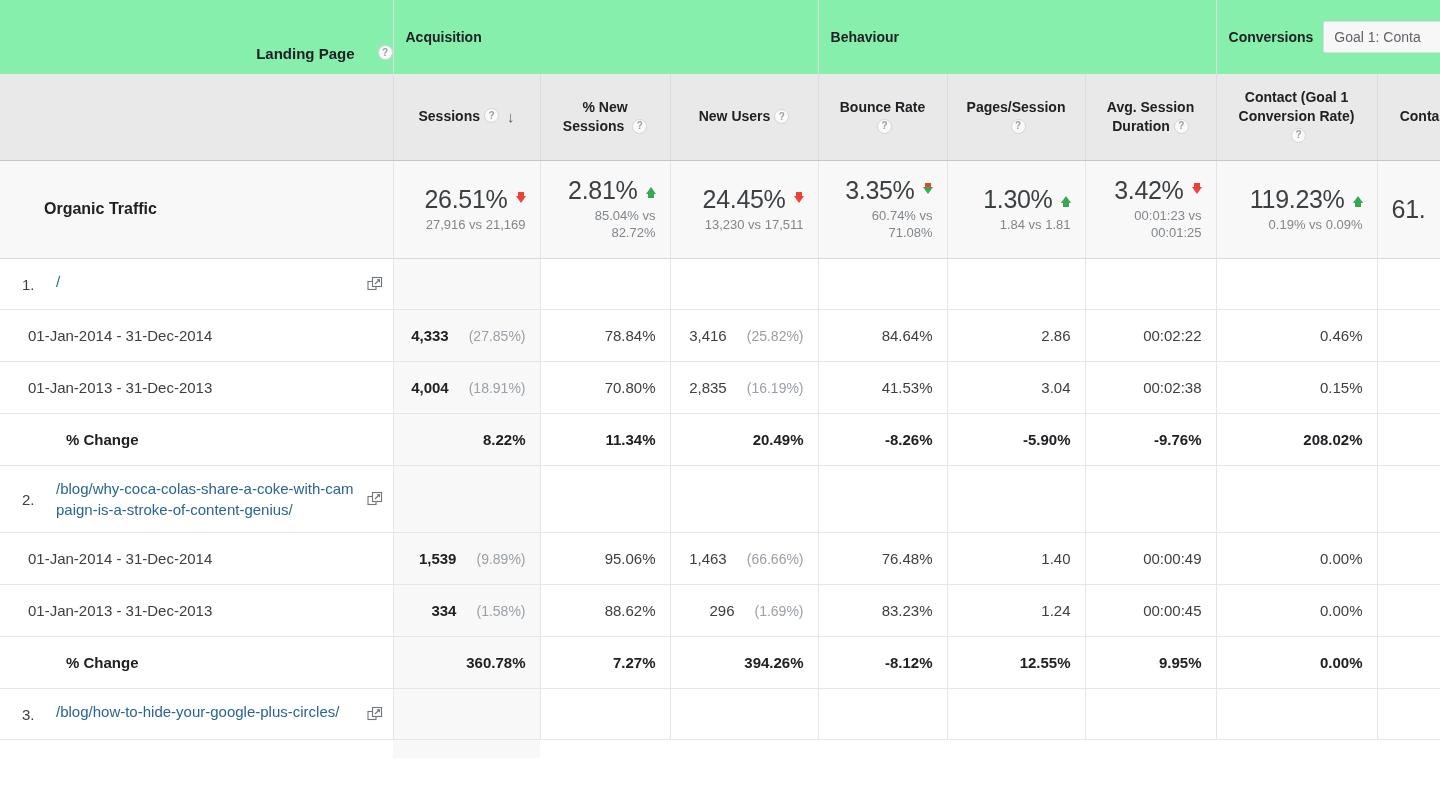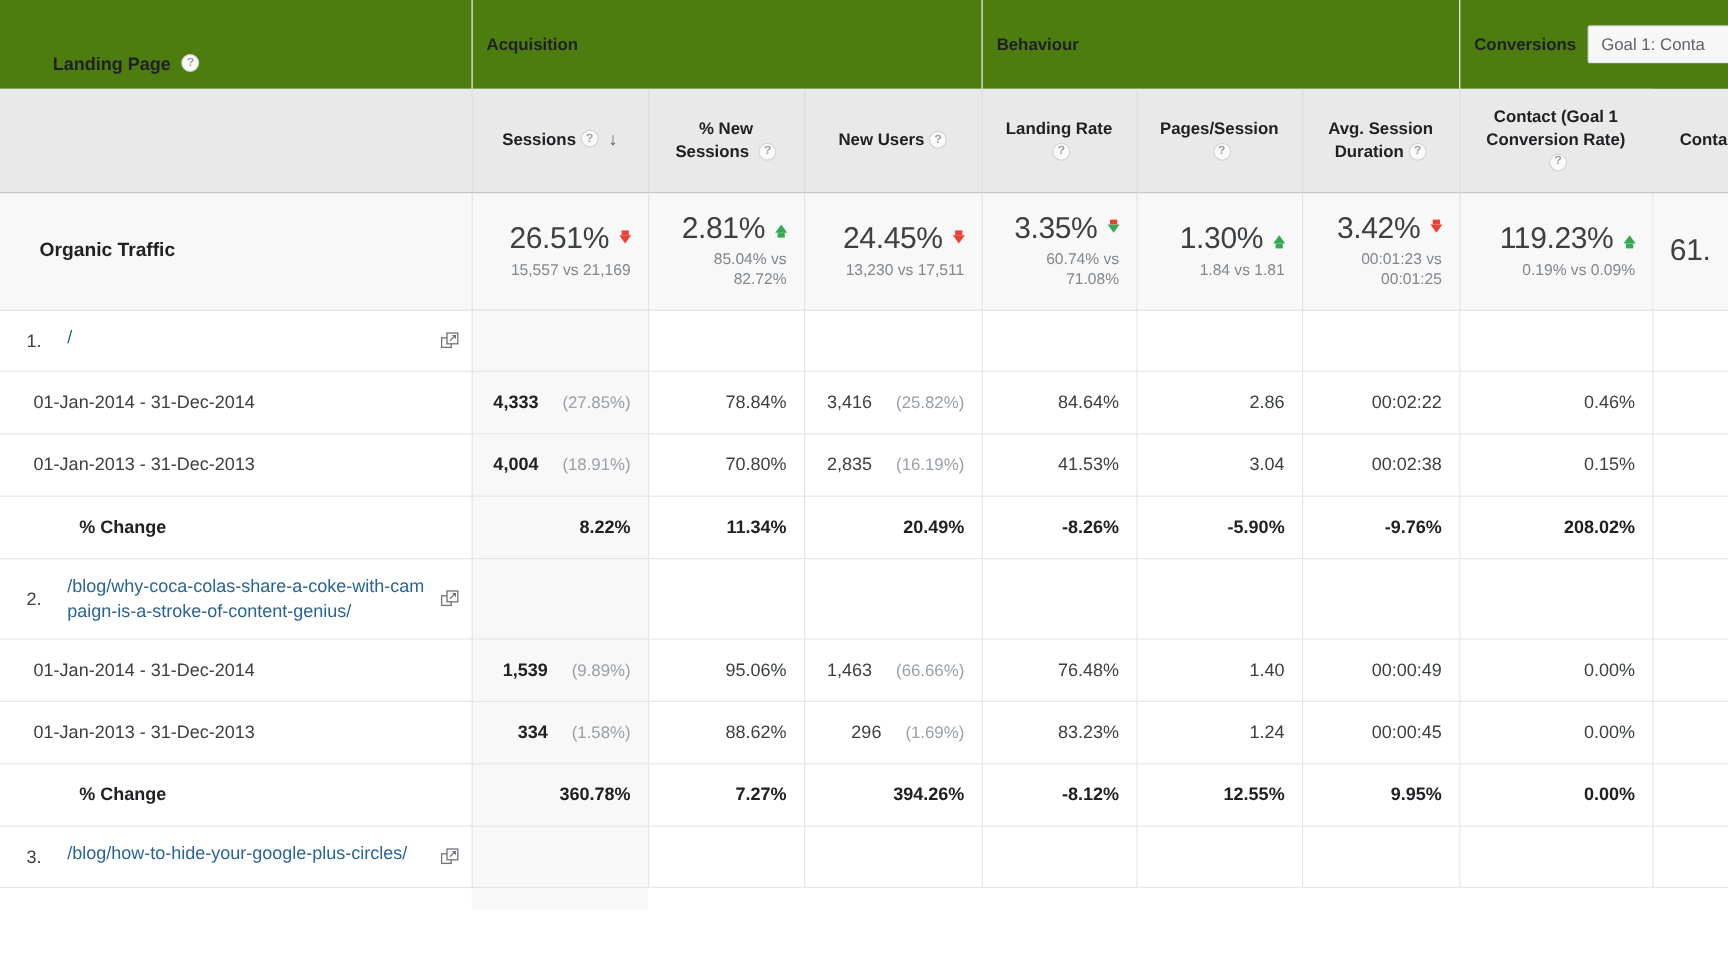--- a/index.html
+++ b/index.html
@@ -23,41 +23,42 @@
   col.c-newsesspct { width: 130px; }
   col.c-newusers { width: 148px; }
   col.c-bounce { width: 129px; }
   col.c-pages { width: 138px; }
   col.c-duration { width: 131px; }
   col.c-convrate { width: 161px; }
   col.c-completions { width: 120px; }
 
   
   .grouphdr td, .grouphdr th {
-    background: #4d7c0f;
+    background: #86efac;
     height: 74px;
     vertical-align: middle;
     padding: 0 12px;
     border-right: 1px solid #dcdcdc;
     border-bottom: none;
     font-size: 14px;
     font-weight: bold;
     color: #202124;
     text-align: left;
     white-space: nowrap;
   }
   .grouphdr .landing-cell {
     vertical-align: bottom;
     padding: 0 0 12px 44px;
     border-bottom: none;
   }
   .landing-label-wrap {
     display: flex;
     align-items: center;
-    gap: 5px;
+    gap: 19px;
+    justify-content: flex-end;
   }
   .landing-label {
     font-size: 15px;
     font-weight: bold;
     color: #202124;
   }
 
   .conv-cell-inner {
     display: flex;
     align-items: center;
@@ -132,21 +133,21 @@
     background: #f8f8f8;
     height: 98px;
     vertical-align: middle;
     border-right: 1px solid #e4e4e4;
     border-bottom: 1px solid #dcdcdc;
     padding: 0 14px;
     text-align: right;
   }
   tr.summary td.seg-name {
     text-align: left;
-    padding-left: 33px;
+    padding-left: 44px;
     font-size: 16px;
     font-weight: bold;
     color: #202124;
     background: #f8f8f8;
   }
   .big-pct-line {
     display: flex;
     align-items: center;
     justify-content: flex-end;
     gap: 5px;
@@ -322,21 +323,21 @@
     <th class="ctr-al">
       <span class="hdr-inline">% New Sessions</span>
       <span class="qmark">?</span>
     </th>
 
     <th class="left-al">
       <span class="hdr-inline">New Users</span><span class="qmark">?</span>
     </th>
 
     <th class="ctr-al">
-      <span class="hdr-inline">Landing Rate</span>
+      <span class="hdr-inline">Bounce Rate</span>
       <span class="qmark">?</span>
     </th>
 
     <th class="ctr-al">
       <span class="hdr-inline">Pages/Session</span>
       <span class="qmark">?</span>
     </th>
 
     <th class="ctr-al">
       <span class="hdr-inline">Avg. Session Duration</span><span class="qmark">?</span>
@@ -355,21 +356,21 @@
   <tr class="summary">
     <td class="seg-name">Organic Traffic</td>
 
     <td>
       <div class="big-pct-line">
         <span class="big-pct">26.51%</span>
         <span class="arrow-wrap">
               <i class="tri tri-down"></i>
             </span>
       </div>
-      <div class="sub-compare">15,557 vs 21,169</div>
+      <div class="sub-compare">27,916 vs 21,169</div>
     </td>
 
     <td>
       <div class="big-pct-line">
         <span class="big-pct">2.81%</span>
         <span class="arrow-wrap">
               <i class="tri tri-up"></i>
             </span>
       </div>
       <div class="sub-compare">85.04% vs 82.72%</div>

